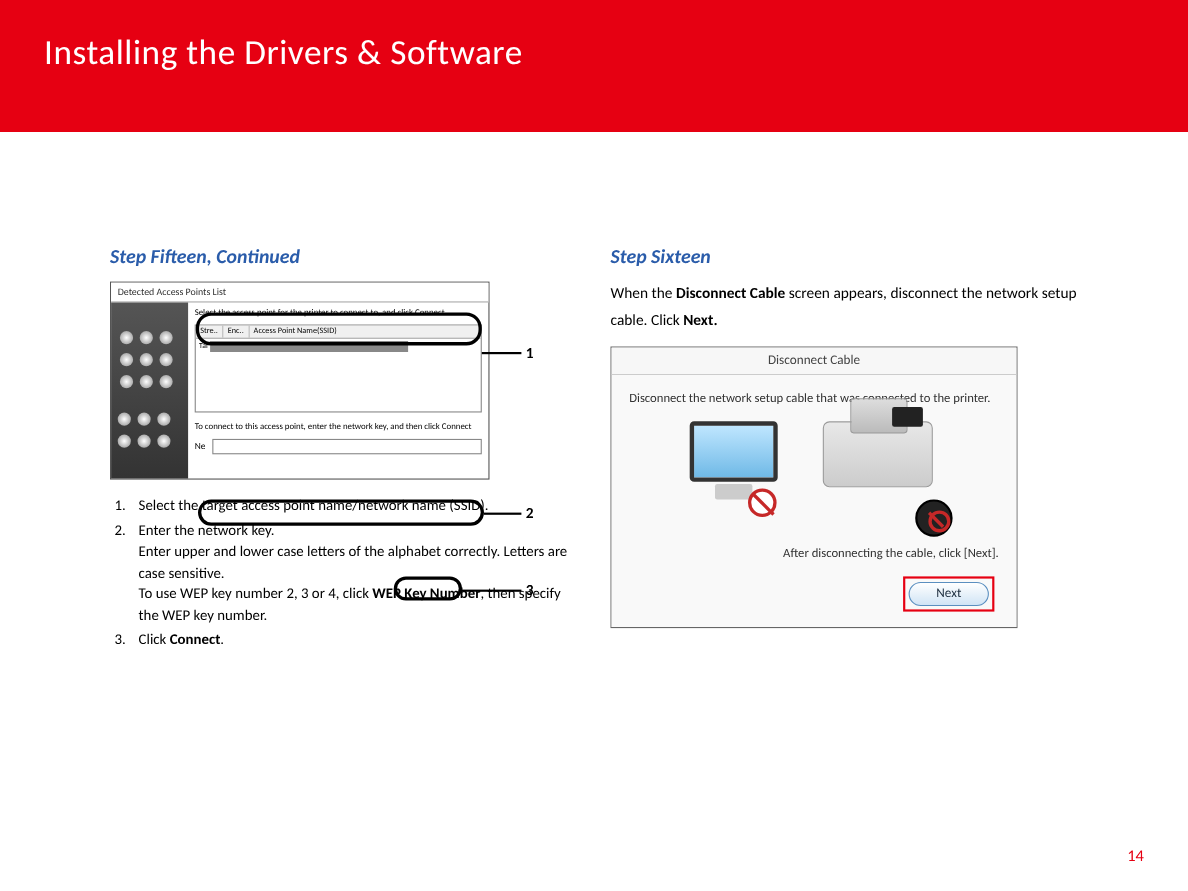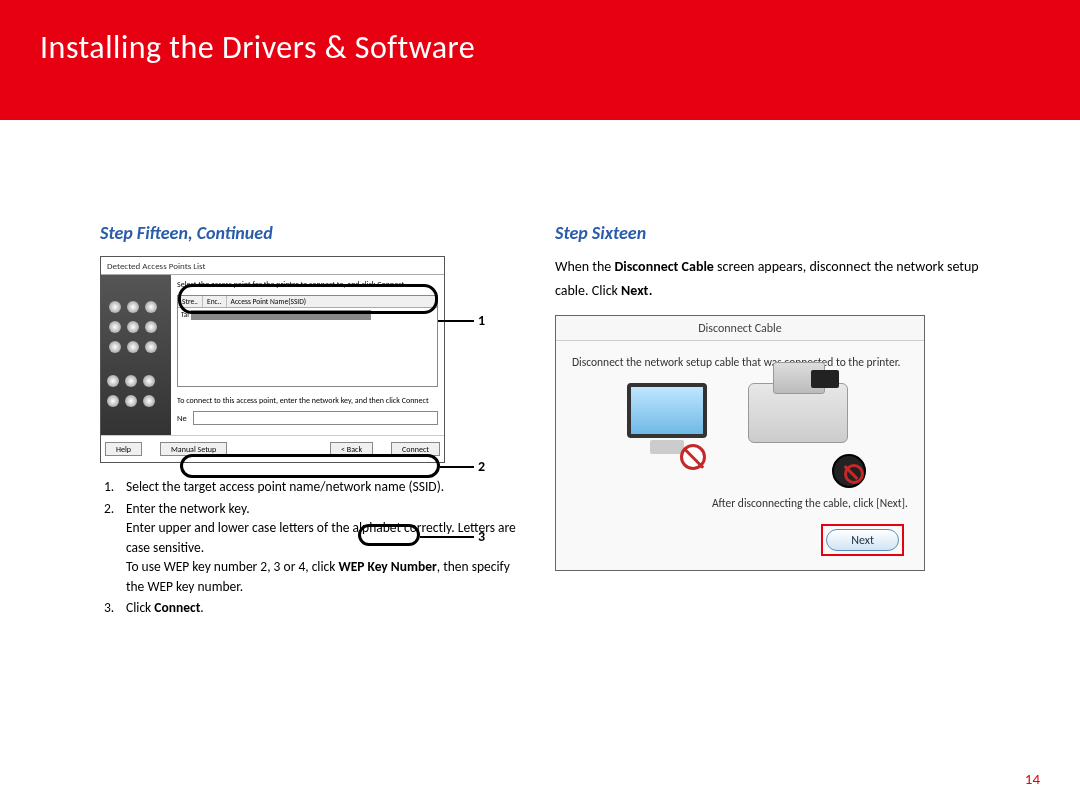--- a/index.html
+++ b/index.html
@@ -99,21 +99,21 @@
     flex: 1;
     padding: 4px 6px;
     position: relative;
   }
   .dap-instr {
     font-size: 8px;
     margin-bottom: 6px;
   }
   .dap-list {
     border: 1px solid #888;
-    height: 92px;
+    height: 80px;
     background: #fff;
     margin-bottom: 8px;
   }
   .dap-list-head {
     display: flex;
     border-bottom: 1px solid #aaa;
     background: #f0f0f0;
     font-size: 7.5px;
   }
   .dap-list-head span {
@@ -386,27 +386,20 @@
                   <div class="dap-list-row" style="display:inline-block;width:180px;vertical-align:middle"></div>
                 </div>
               </div>
               <div class="dap-instr">To connect to this access point, enter the network key, and then click Connect</div>
               <div class="dap-key-row">
                 <span>Ne</span>
                 <div class="dap-key-input"></div>
               </div>
             </div>
           </div>
-          <div class="dap-buttons">
-            <span class="dap-btn">Help</span>
-            <span class="dap-btn">Manual Setup</span>
-            <span style="flex:1"></span>
-            <span class="dap-btn">&lt; Back</span>
-            <span class="dap-btn">Connect</span>
-          </div>
         </div>
 
         <div class="annot-oval" style="top:28px;left:78px;width:260px;height:30px;border-radius:14px"></div>
         <div class="annot-line" style="top:64px;left:338px;width:36px"></div>
         <div class="annot-num" style="top:56px;left:378px">1</div>
 
         <div class="annot-oval" style="top:198px;left:80px;width:260px;height:24px;border-radius:12px"></div>
         <div class="annot-line" style="top:210px;left:340px;width:34px"></div>
         <div class="annot-num" style="top:202px;left:378px">2</div>
 

